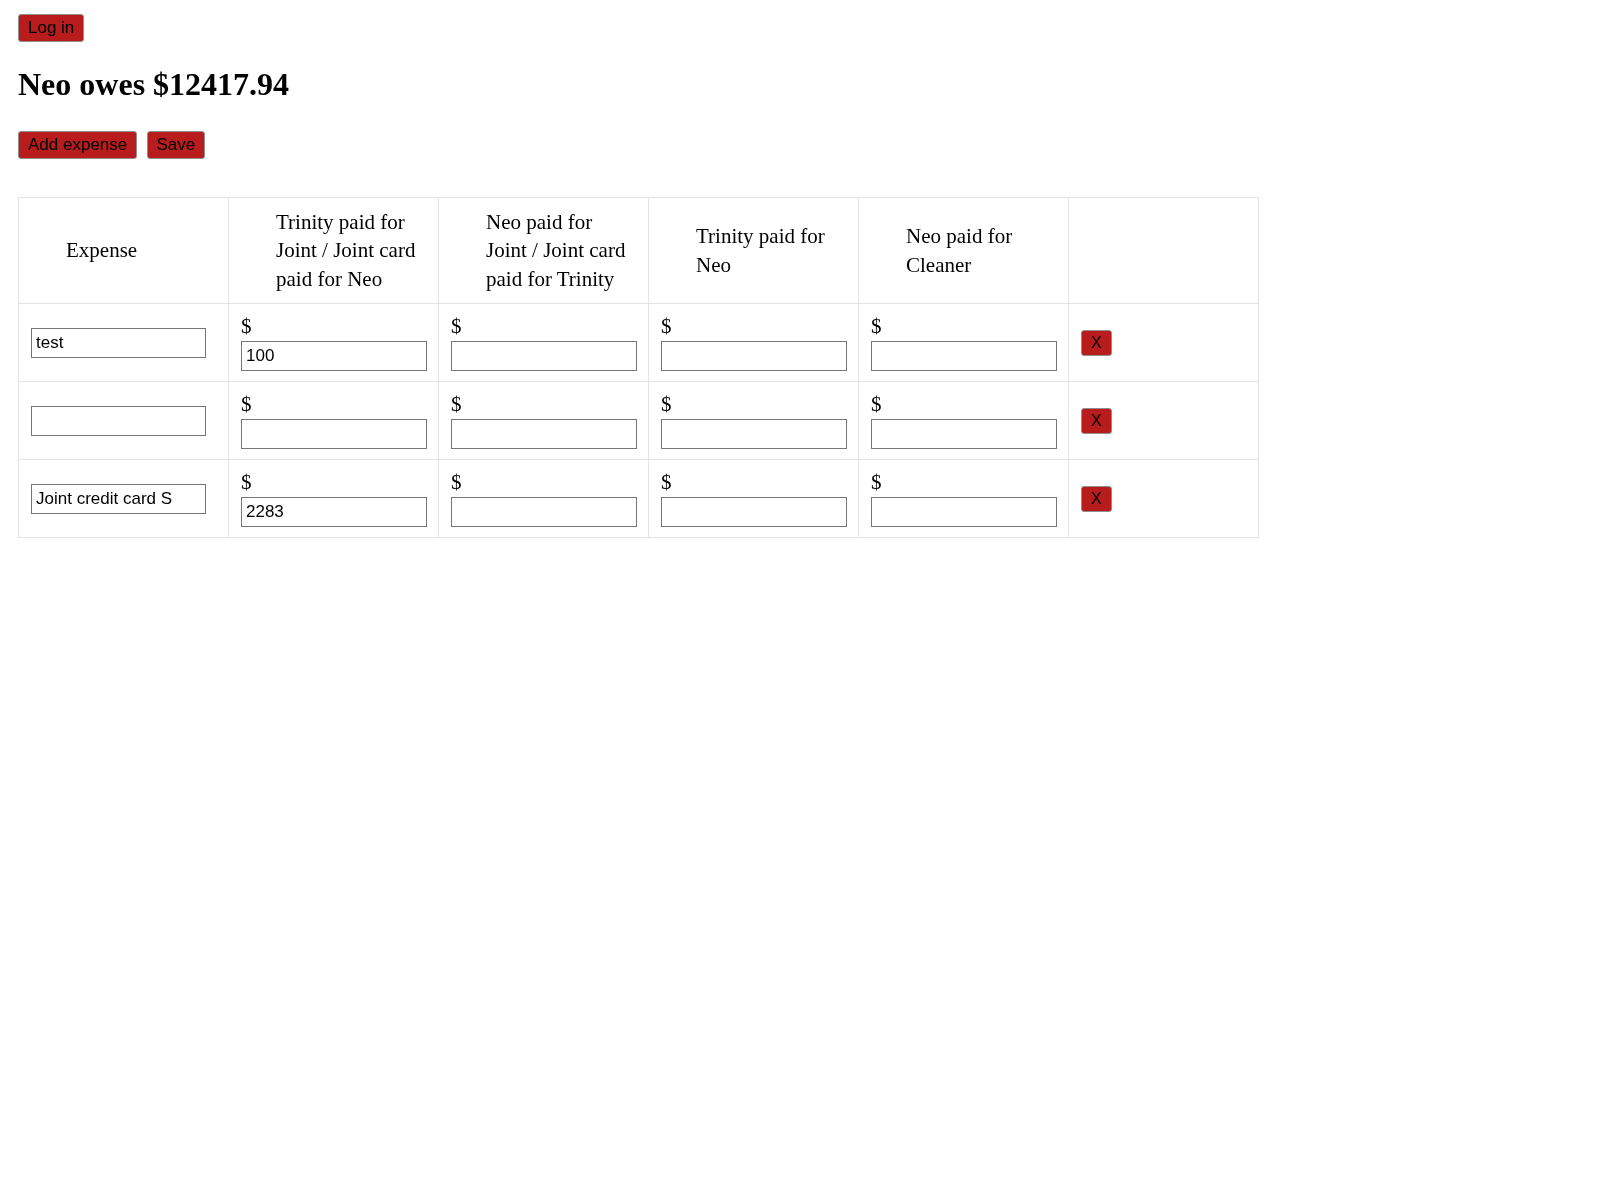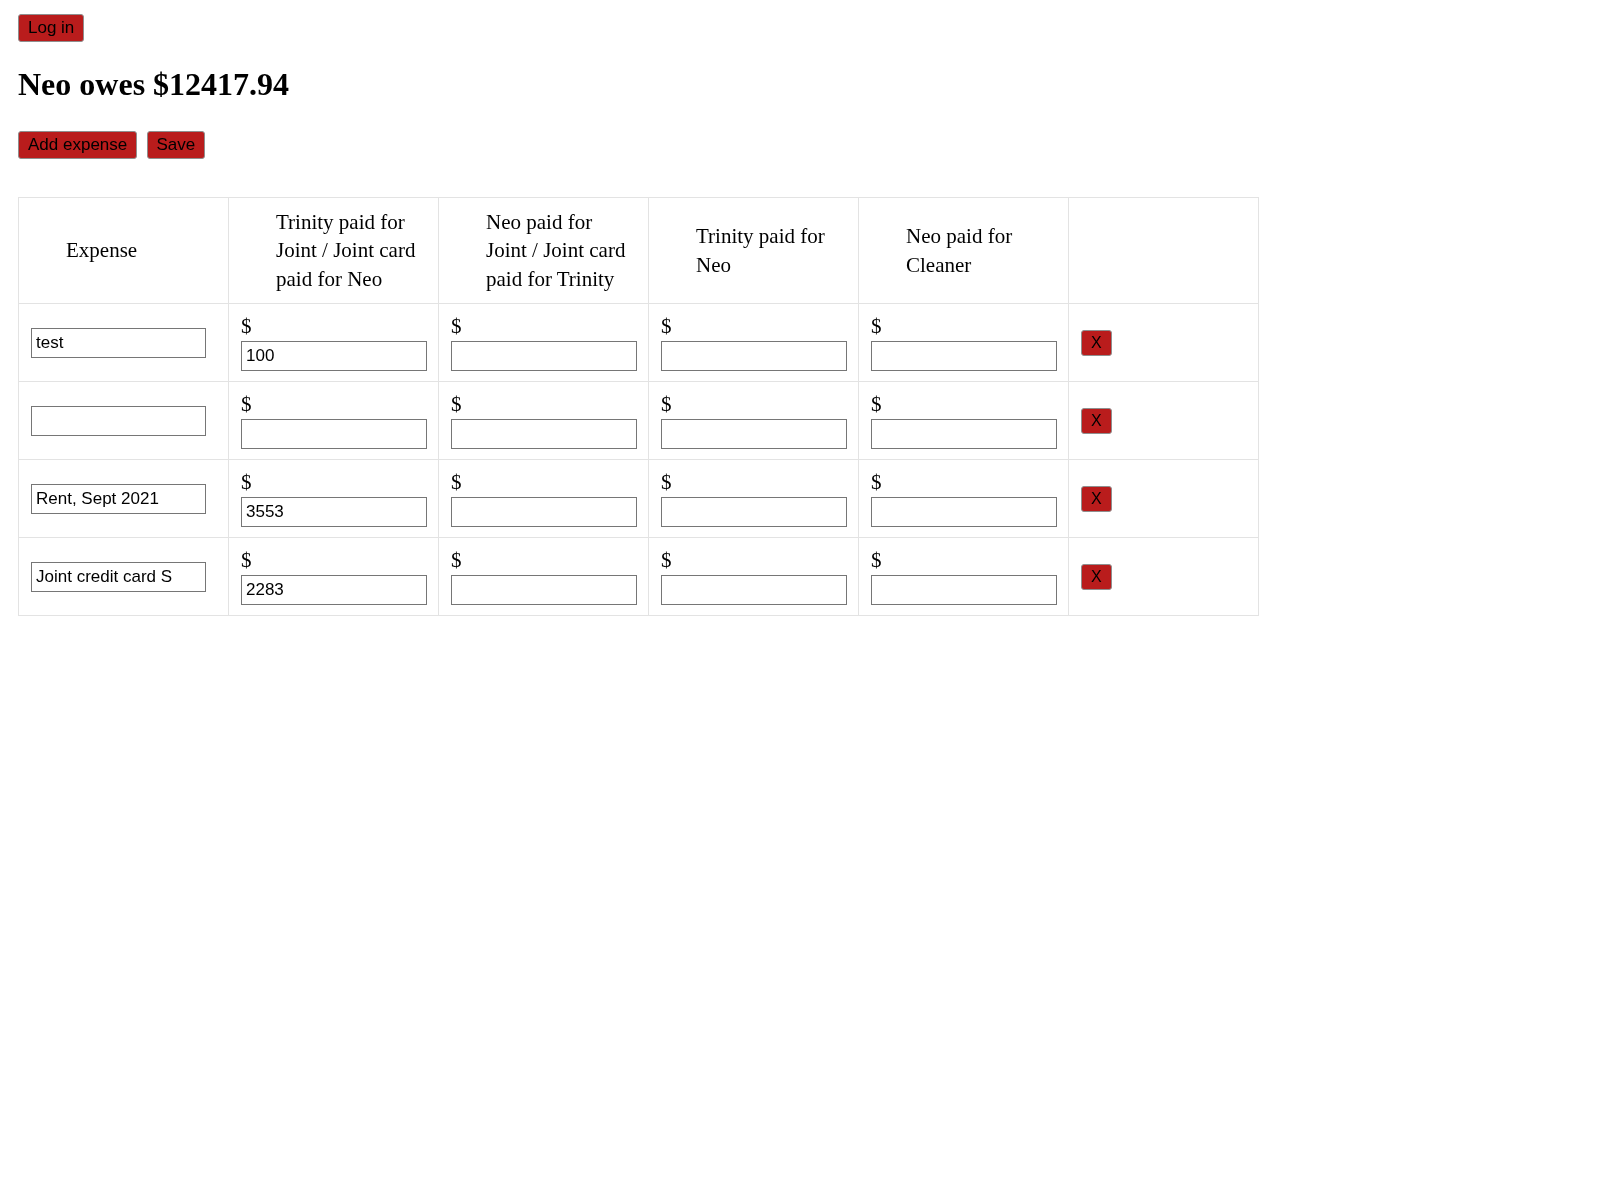--- a/index.html
+++ b/index.html
@@ -134,28 +134,20 @@
         </tr>
         <tr>
           <td><input type="text" class="name-input" value="" style=""></td>
           <td class="amt-cell"><span class="dollar">$</span><input type="text" class="amt-input" value="" style=""></td>
           <td class="amt-cell"><span class="dollar">$</span><input type="text" class="amt-input" value="" style=""></td>
           <td class="amt-cell"><span class="dollar">$</span><input type="text" class="amt-input" value="" style=""></td>
           <td class="amt-cell"><span class="dollar">$</span><input type="text" class="amt-input" value="" style=""></td>
           <td class="del-cell"><button class="del-btn">X</button></td>
         </tr>
         <tr>
-          <td><input type="text" class="name-input" value="Rent, Sept 2021" style=""></td>
-          <td class="amt-cell"><span class="dollar">$</span><input type="text" class="amt-input" value="3553" style=""></td>
-          <td class="amt-cell"><span class="dollar">$</span><input type="text" class="amt-input" value="" style=""></td>
-          <td class="amt-cell"><span class="dollar">$</span><input type="text" class="amt-input" value="" style=""></td>
-          <td class="amt-cell"><span class="dollar">$</span><input type="text" class="amt-input" value="" style=""></td>
-          <td class="del-cell"><button class="del-btn">X</button></td>
-        </tr>
-        <tr>
           <td><input type="text" class="name-input" value="Joint credit card S" style=""></td>
           <td class="amt-cell"><span class="dollar">$</span><input type="text" class="amt-input" value="2283" style=""></td>
           <td class="amt-cell"><span class="dollar">$</span><input type="text" class="amt-input" value="" style=""></td>
           <td class="amt-cell"><span class="dollar">$</span><input type="text" class="amt-input" value="" style=""></td>
           <td class="amt-cell"><span class="dollar">$</span><input type="text" class="amt-input" value="" style=""></td>
           <td class="del-cell"><button class="del-btn">X</button></td>
         </tr>
       </tbody>
   </table>
 

